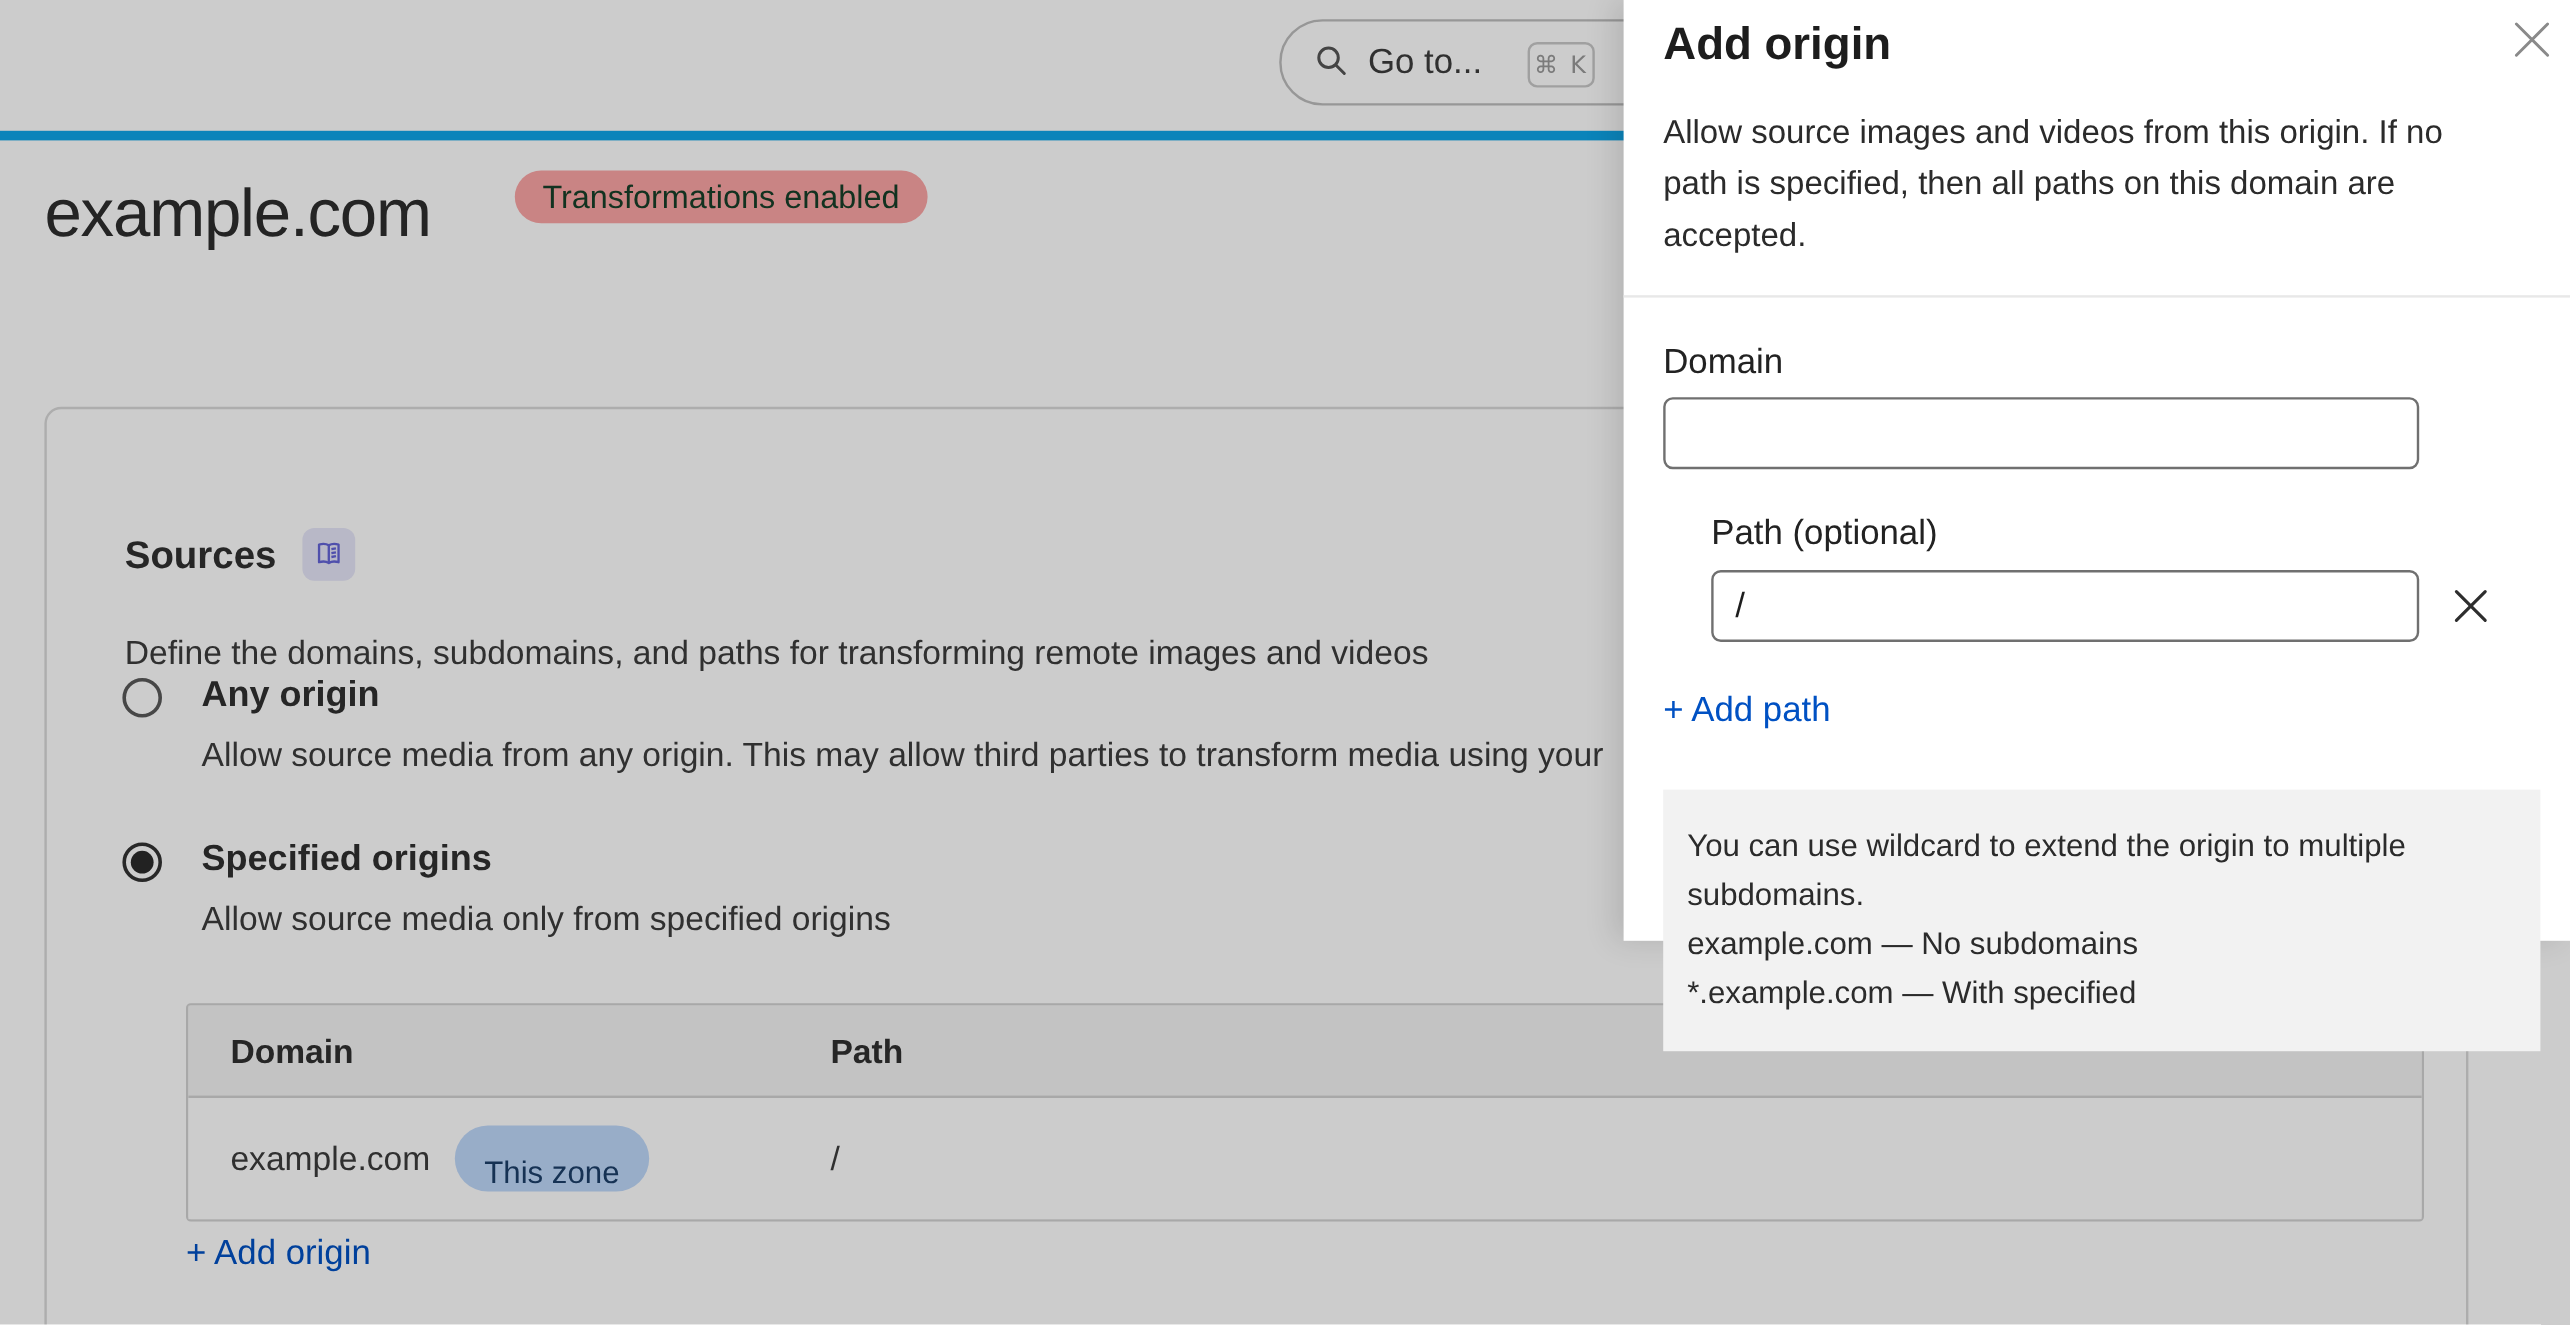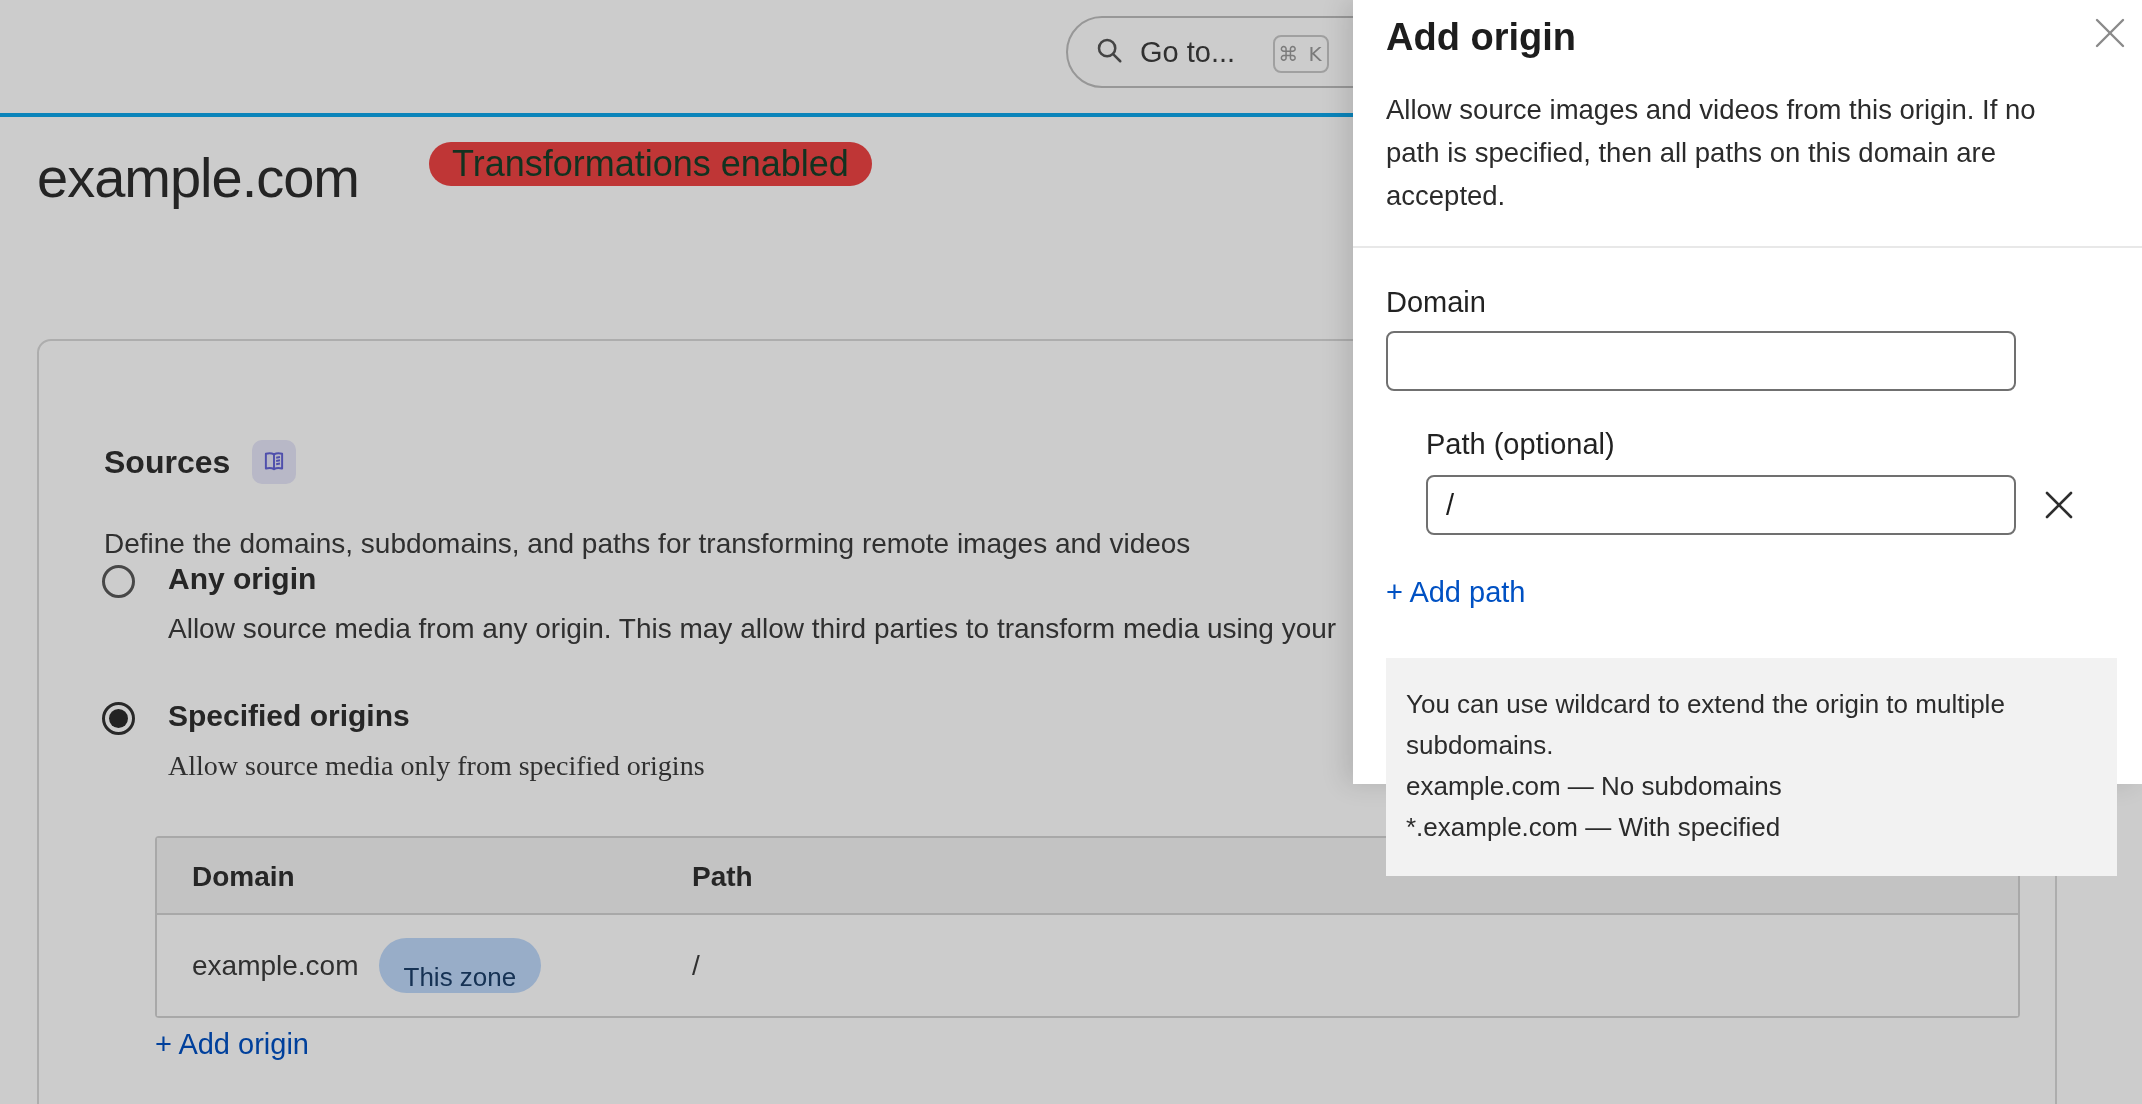--- a/index.html
+++ b/index.html
@@ -1,42 +1,42 @@
 <!DOCTYPE html>
 <html><head>
 <meta charset="utf-8">
 <style>
   * { margin:0; padding:0; box-sizing:border-box; font-family:"Liberation Sans",sans-serif; }
   html,body { width:2142px; height:1104px; overflow:hidden; background:#fff; }
   .stage { position:relative; width:2142px; height:1104px; background:#fff; overflow:hidden; }
 
   
-  .topbar { position:absolute; left:0; top:0; width:2142px; height:117px; background:#fff; border-bottom:4px solid #0ea5e9; }
+  .topbar { position:absolute; left:0; top:0; width:2142px; height:117px; background:#fff; border-bottom:8px solid #0ea5e9; }
   .search-pill { position:absolute; left:1066px; top:16px; width:380px; height:72px; border:2px solid #bdbdbd; border-radius:36px; background:#fff; display:flex; align-items:center; }
   .search-pill .mag { margin-left:26px; flex:0 0 auto; }
   .search-pill .goto-text { margin-left:16px; font-size:29px; color:#3d3d3d; }
   .kbd { position:absolute; left:205px; top:17px; width:56px; height:38px; border:2px solid #c9c9c9; border-radius:8px; font-family:"DejaVu Sans",sans-serif; font-size:20px; color:#9a9a9a; display:flex; align-items:center; justify-content:center; letter-spacing:2px; }
 
   .page-title { position:absolute; left:37px; top:145px; font-size:56px; font-weight:500; letter-spacing:-1px; color:#2e2e2e; white-space:nowrap; }
-  .badge-green { position:absolute; left:429px; top:142px; height:44px; line-height:44px; padding:0 23px; border-radius:22px; background:#ef4444; color:#173f28; font-size:36px; white-space:nowrap; }
+  .badge-green { position:absolute; left:429px; top:142px; height:44px; line-height:44px; padding:0 23px; border-radius:22px; background:#fca5a5; color:#173f28; font-size:27px; white-space:nowrap; }
 
   .card { position:absolute; left:37px; top:339px; width:2020px; height:1200px; background:#fff; border:2px solid #d9d9d9; border-radius:14px; }
 
   .sources-row { position:absolute; left:104px; top:440px; display:flex; align-items:center; }
   .sources-title { font-size:32px; font-weight:700; color:#303030; }
   .docs-chip { margin-left:22px; width:44px; height:44px; border-radius:10px; background:#e6e6f9; display:flex; align-items:center; justify-content:center; }
   .section-desc { position:absolute; left:104px; top:528px; font-size:28px; color:#3c3c3c; white-space:nowrap; }
 
   .radio { position:absolute; width:33px; height:33px; border-radius:50%; background:#fff; border:3px solid #595959; }
   .radio.selected { border-color:#333; }
   .radio.selected::after { content:""; position:absolute; left:50%; top:50%; width:19px; height:19px; margin:-9.5px 0 0 -9.5px; border-radius:50%; background:#2b2b2b; }
   .r1 { left:102px; top:565px; } .r2 { left:102px; top:702px; }
   .opt-label { position:absolute; left:168px; font-size:30px; font-weight:700; color:#303030; white-space:nowrap; }
   .opt-desc  { position:absolute; left:168px; font-size:28px; color:#3c3c3c; white-space:nowrap; }
-  .l1 { top:562px; } .d1 { top:613px; } .l2 { top:699px; } .d2 { top:750px;font-family:Liberation Serif, serif; }
+  .l1 { top:562px; } .d1 { top:613px; } .l2 { top:699px; } .d2 { top:750px; }
 
   .origins-table { position:absolute; left:155px; top:836px; width:1865px; border:2px solid #d2d2d2; border-radius:4px; background:#fff; }
   .thead { height:77px; background:#f4f4f4; border-bottom:2px solid #d2d2d2; position:relative; }
   .trow  { height:101px; position:relative; background:#fff; }
   .th { position:absolute; top:0; height:77px; line-height:77px; font-size:28px; font-weight:700; color:#303030; white-space:nowrap; }
   .td { position:absolute; top:0; height:101px; display:flex; align-items:center; font-size:28px; color:#3c3c3c; white-space:nowrap; }
   .col1 { left:35px; } .col2 { left:535px; }
   .zone-pill { margin-left:20px; height:55px; line-height:55px; border-radius:28px; background:#bfd9fb; color:#1c3f69; padding:12px 25px; font-size:26px; }
   .add-link { position:absolute; font-size:29px; color:#0051c3; white-space:nowrap; cursor:pointer; }
   .add-origin { left:155px; top:1028px; }

